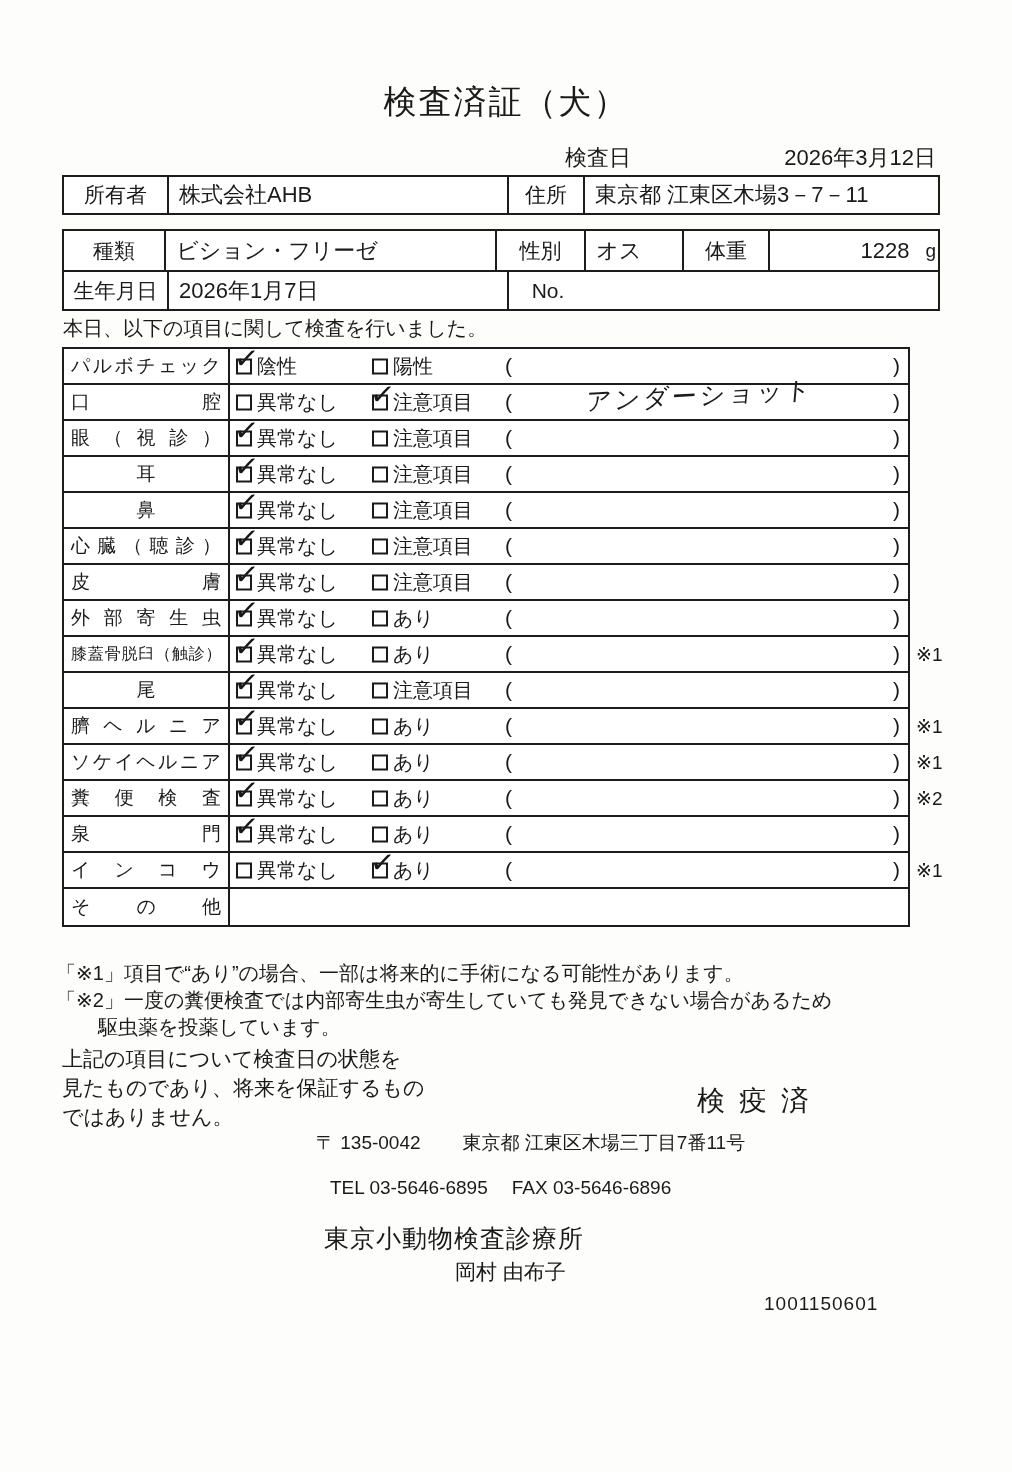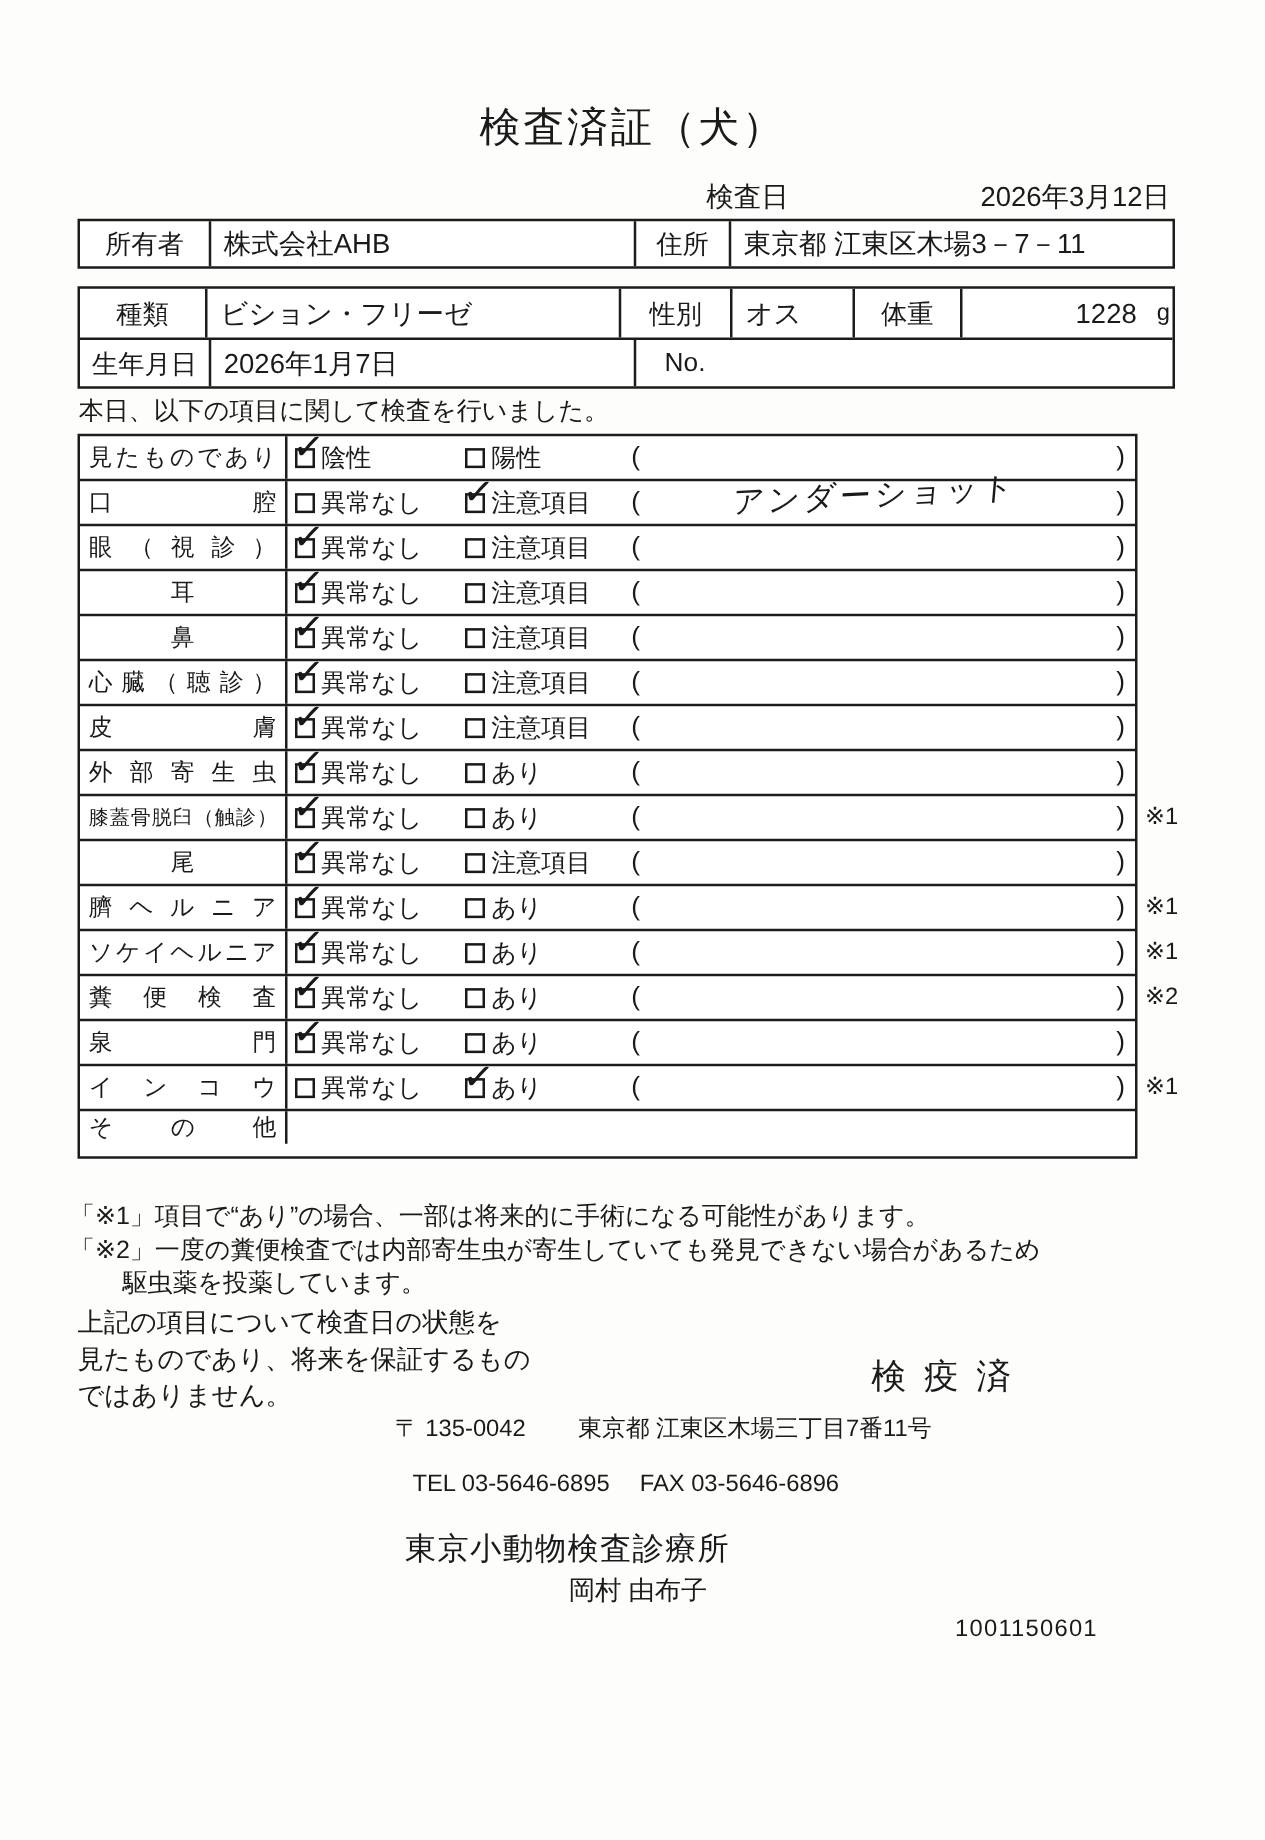--- a/index.html
+++ b/index.html
@@ -32,21 +32,21 @@
   #box-owner { top:175px; height:40px; }
   #box-info  { top:229px; height:82px; }
 
   .intro { top:315px; left:63px; font-size:20px; font-weight:500; }
 
   
   .exam-table { top:347px; left:62px; width:848px;
     border:2px solid #1c1c1c; background:#fff; }
   .exam-row { position:relative; display:flex; height:36px;
     border-bottom:2px solid #1c1c1c; }
-  .exam-row:last-child { border-bottom:none;flex-direction:column; }
+  .exam-row:last-child { border-bottom:none; }
   .exam-item { width:166px; border-right:2px solid #1c1c1c;
     display:flex; align-items:center; padding:0 7px; }
   .exam-item .item-text { width:100%; font-size:19px;
     text-align:justify; text-align-last:justify; white-space:nowrap; }
   .exam-item.center .item-text { text-align:center; text-align-last:center; }
   .exam-item.small .item-text { font-size:16px; letter-spacing:-0.5px; }
   .exam-content { position:relative; flex:1; }
   .opt { position:absolute; top:50%; transform:translateY(-50%);
     display:flex; align-items:center; gap:5px; font-size:20px; white-space:nowrap; }
   .opt1 { left:6px; } .opt2 { left:142px; }
@@ -115,21 +115,21 @@
       <div class="hcell" style="width:340px">2026年1月7日</div>
       <div class="hcell lab" style="width:80px">No.</div>
     </div>
   </div>
 
   <div class="abs intro">本日、以下の項目に関して検査を行いました。</div>
 
   <div class="abs exam-table">
     <div class="exam-row">
       <div class="exam-item">
-        <span class="item-text">見たものであり</span>
+        <span class="item-text">パルボチェック</span>
       </div>
       <div class="exam-content">
         <span class="opt opt1">
           <span class="cb">
               <span class="check">✓</span>
             </span>
           <span class="opt-label">陰性</span>
         </span>
         <span class="opt opt2">
           <span class="cb"></span>

